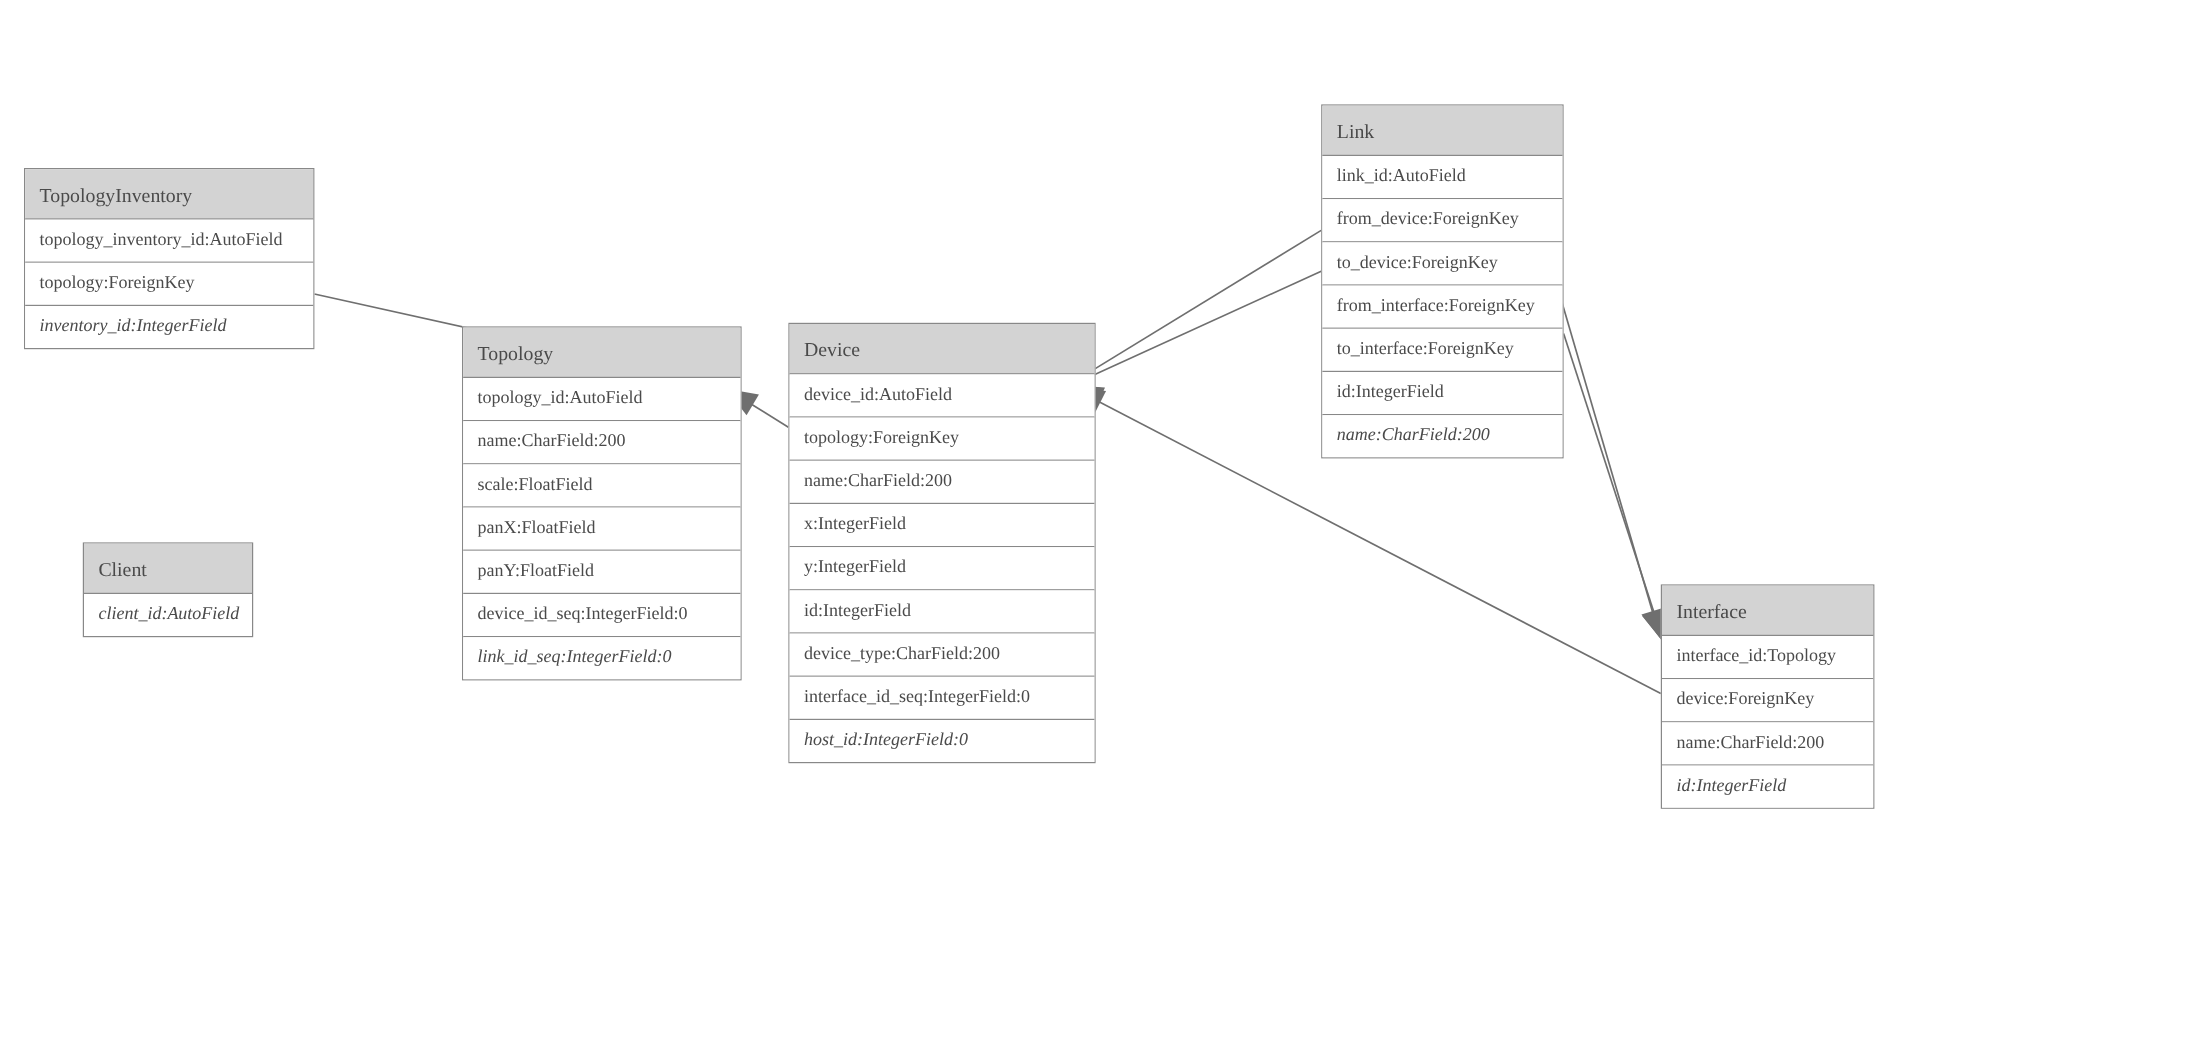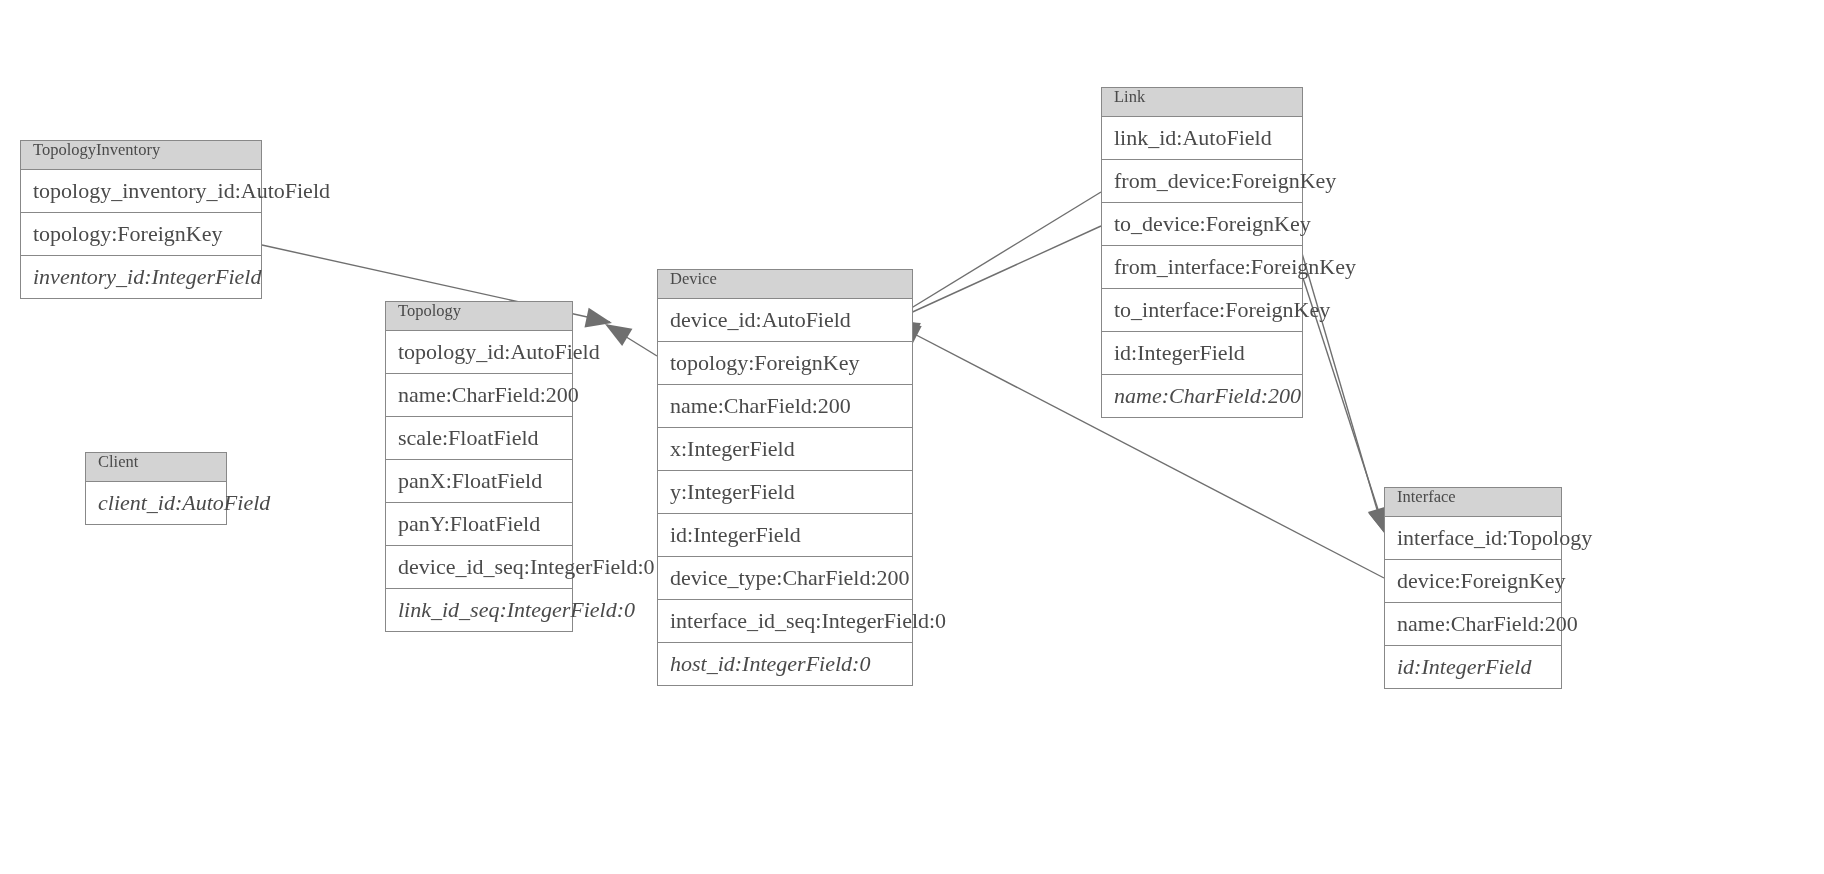--- a/index.html
+++ b/index.html
@@ -30,28 +30,28 @@
     z-index: 2;
     border: 1px solid #888888;
     background: #ffffff;
     box-sizing: border-box;
   }
   .entity-header {
     background: #d3d3d3;
     color: #4a4a4a;
     font-size: 16.5px;
     line-height: 1;
-    padding: 1px 0 10px 12px;
+    padding: 14px 0 10px 12px;
     border-bottom: 1px solid #888888;
     box-sizing: border-box;
     white-space: nowrap;
   }
   .entity-row {
     color: #4a4a4a;
-    font-size: 22px;
+    font-size: 15px;
     line-height: 1;
     padding: 10px 0 10px 12px;
     border-bottom: 1px solid #888888;
     background: #ffffff;
     box-sizing: border-box;
     white-space: nowrap;
   }
   .entity-row.last {
     border-bottom: none;
     font-style: italic;
@@ -93,31 +93,31 @@
       </g>
     </svg>
 
   <div id="entity-layer">
       <div class="entity" style="left: 20px; top: 140px; width: 242px;">
         <div class="entity-header">TopologyInventory</div>
         <div class="entity-row">topology_inventory_id:AutoField</div>
         <div class="entity-row">topology:ForeignKey</div>
         <div class="entity-row last">inventory_id:IntegerField</div>
       </div>
-      <div class="entity" style="left: 385px; top: 272px; width: 188px; margin-top: 29px;">
+      <div class="entity" style="left: 385px; top: 272px; width: 233px;">
         <div class="entity-header">Topology</div>
         <div class="entity-row">topology_id:AutoField</div>
         <div class="entity-row">name:CharField:200</div>
         <div class="entity-row">scale:FloatField</div>
         <div class="entity-row">panX:FloatField</div>
         <div class="entity-row">panY:FloatField</div>
         <div class="entity-row">device_id_seq:IntegerField:0</div>
         <div class="entity-row last">link_id_seq:IntegerField:0</div>
       </div>
-      <div class="entity" style="left: 69px; top: 452px; width: 142px; margin-left: 16px;">
+      <div class="entity" style="left: 69px; top: 452px; width: 142px;">
         <div class="entity-header">Client</div>
         <div class="entity-row last">client_id:AutoField</div>
       </div>
       <div class="entity" style="left: 657px; top: 269px; width: 256px;">
         <div class="entity-header">Device</div>
         <div class="entity-row">device_id:AutoField</div>
         <div class="entity-row">topology:ForeignKey</div>
         <div class="entity-row">name:CharField:200</div>
         <div class="entity-row">x:IntegerField</div>
         <div class="entity-row">y:IntegerField</div>

